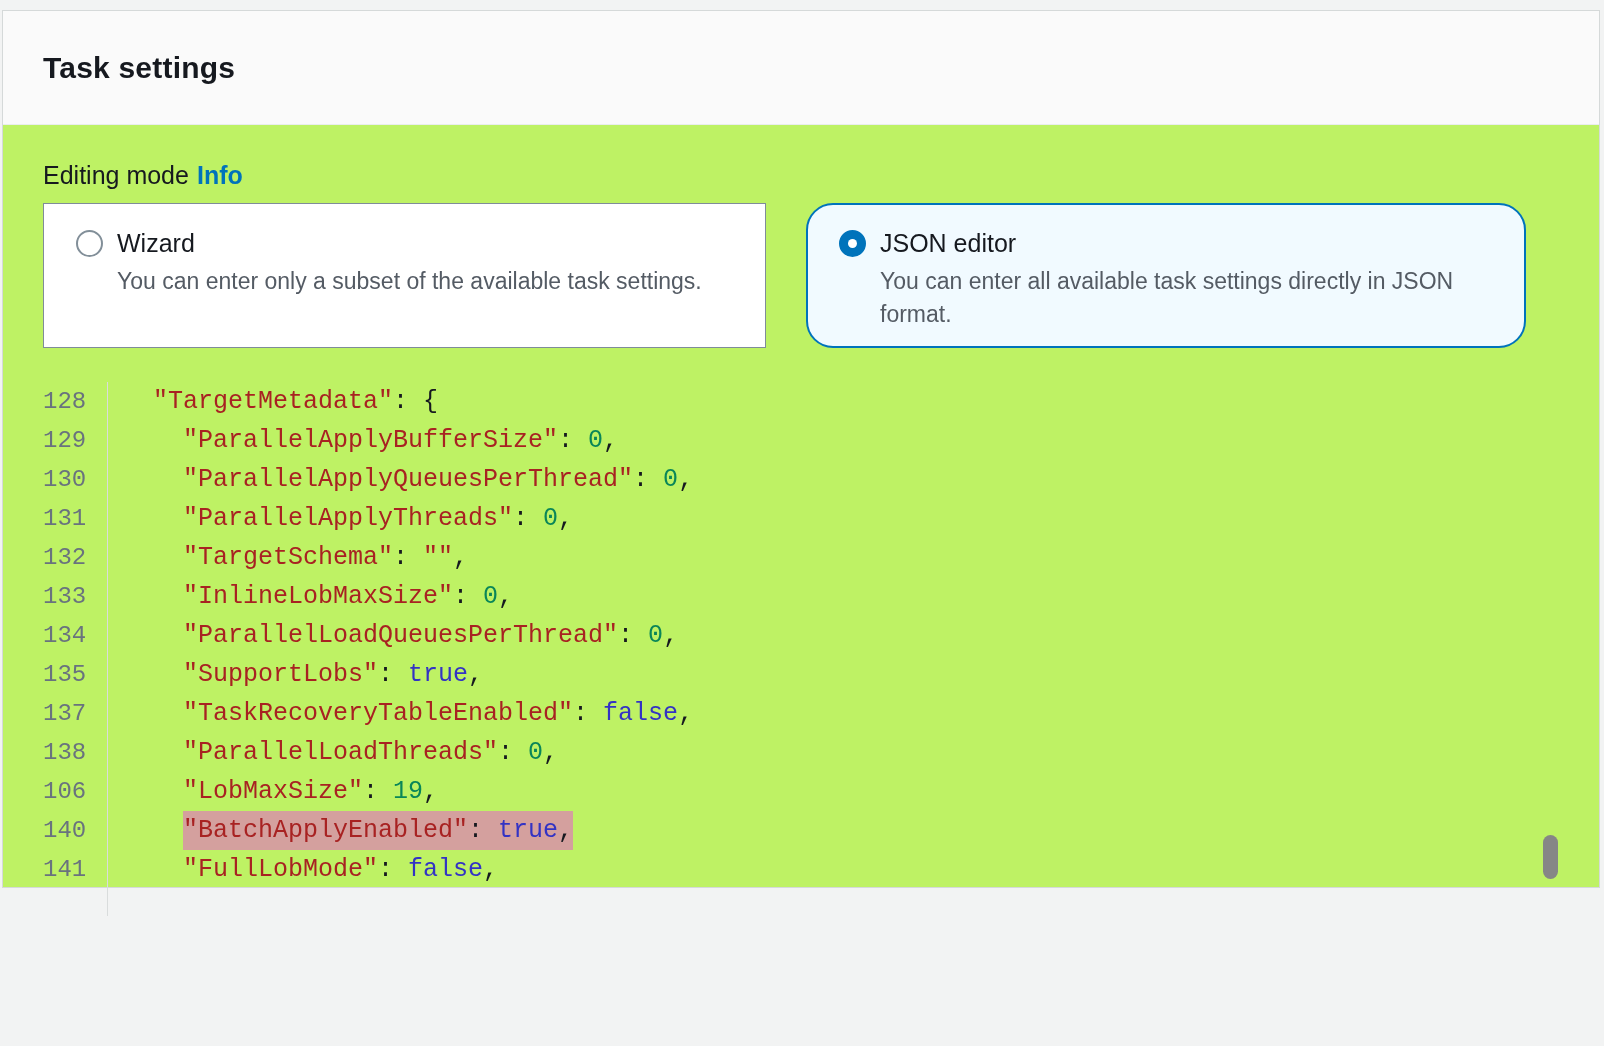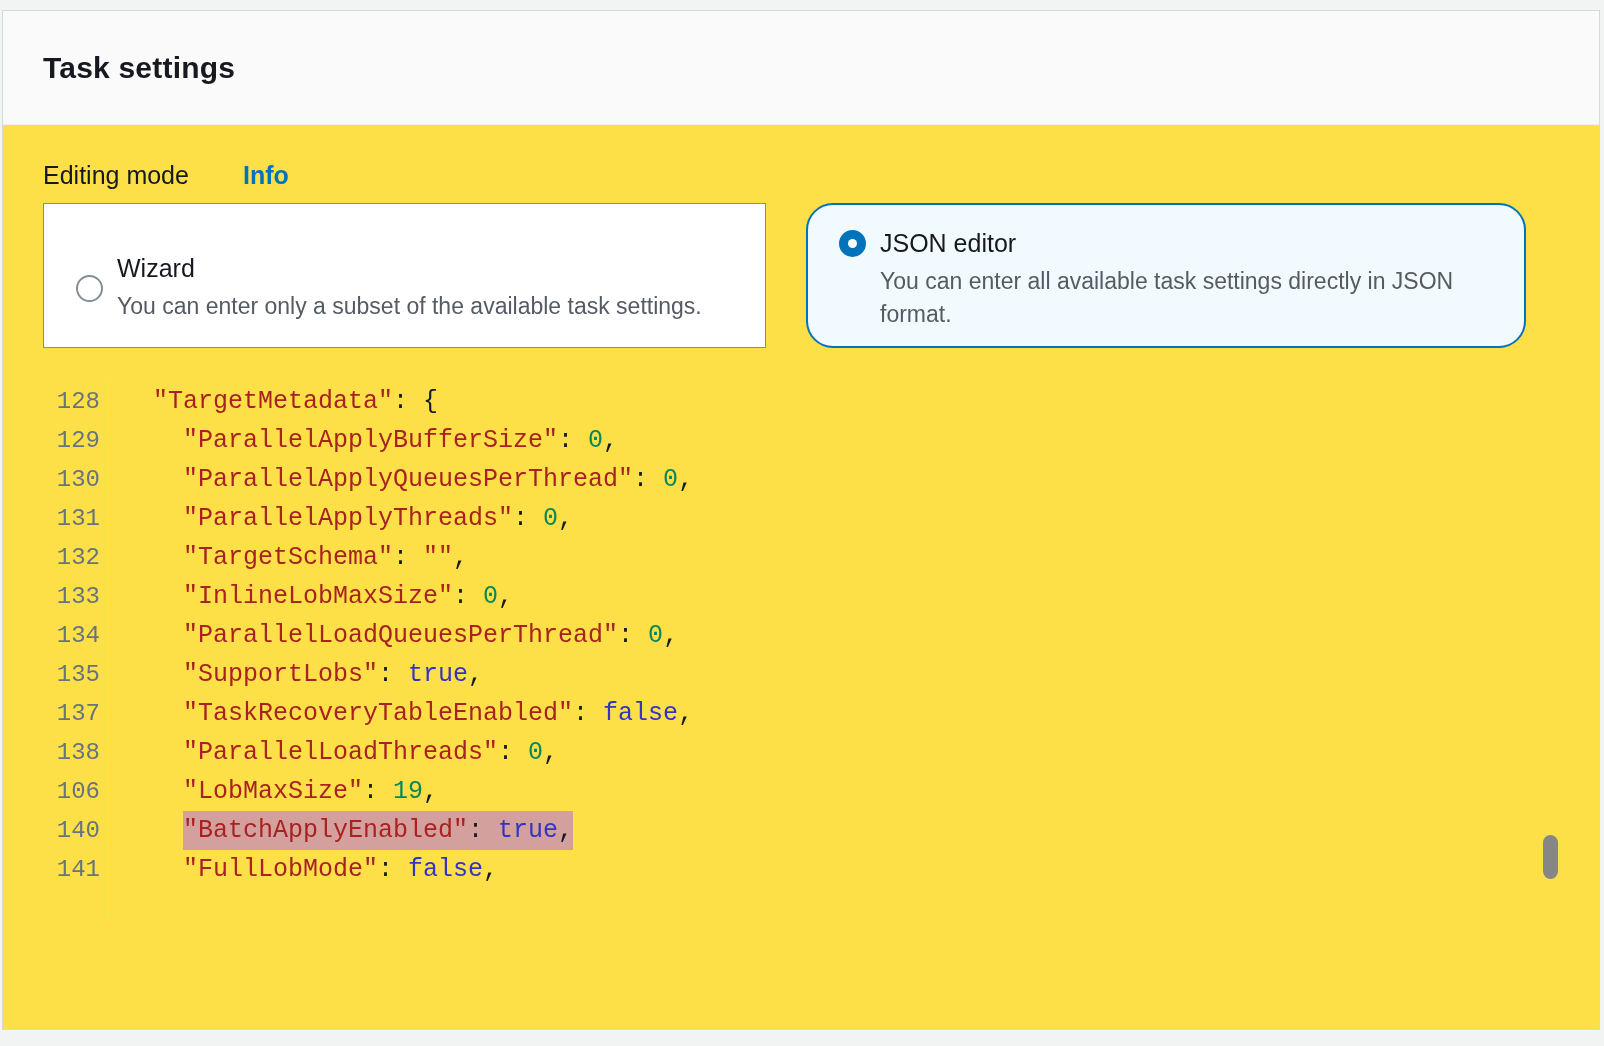--- a/index.html
+++ b/index.html
@@ -4,41 +4,41 @@
 <style>
   * { margin:0; padding:0; box-sizing:border-box; }
   html,body { width:1604px; height:1046px; overflow:hidden; }
   body {
     background:#f2f3f3;
     font-family:"Liberation Sans", sans-serif;
     color:#16191f;
     position:relative;
   }
   .panel {
-    position:absolute; left:2px; top:10px; width:1598px; height:1020px;
-    background:#fde047; border:1px solid #d5d9d9;
+    position:absolute; left:2px; top:10px; width:1598px; height:878px;
+    background:#bef264; border:1px solid #d5d9d9;
   }
   .panel-header {
     height:114px; background:#fafafa; border-bottom:1px solid #eaeded;
     display:flex; align-items:center; padding:0 40px;
   }
   .panel-title { font-size:30px; font-weight:700; color:#16191f; letter-spacing:0.2px; }
   .panel-body { padding:36px 40px 0 40px; }
 
-  .editing-row { display:flex; align-items:baseline;gap:32px; }
+  .editing-row { display:flex; align-items:baseline; }
   .editing-label { font-size:25px; color:#16191f; }
-  .info-link { font-size:25px; font-weight:700; color:#0073bb; margin-left:22px; cursor:pointer; text-decoration:none; }
+  .info-link { font-size:25px; font-weight:700; color:#0073bb; margin-left:8px; cursor:pointer; text-decoration:none; }
 
   .cards { display:flex; gap:40px; margin-top:13px; }
   .card {
     height:145px; background:#ffffff; border:1px solid #7f8c99;
     padding:22px 24px 0 32px; display:flex; align-items:flex-start;
   }
   .card.selected { border:2px solid #0073bb; background:#f1faff; padding:21px 23px 0 31px; }
-  .card-wizard { width:723px;align-items:center; }
+  .card-wizard { width:723px; }
   .card-json { width:720px;border-radius:27px; }
   .radio {
     width:27px; height:27px; border-radius:50%; background:#fff;
     border:2px solid #828f99; margin-top:4px; flex:0 0 auto; position:relative; cursor:pointer;
   }
   .radio.checked { background:#0073bb; border-color:#0073bb; }
   .radio.checked::after {
     content:""; position:absolute; left:50%; top:50%; width:9px; height:9px;
     margin:-4.5px 0 0 -4.5px; border-radius:50%; background:#ffffff;
   }
@@ -47,21 +47,21 @@
   .card-desc { font-size:23px; color:#545b64; line-height:33px; margin-top:4px; }
 
   .code-editor {
     margin-top:34px;
     font-family:"Liberation Mono", monospace;
     font-size:25px; line-height:39px; color:#16191f;
   }
   .code-line { display:flex; height:39px; }
   .code-line.extra { height:27px; }
   .gutter {
-    width:65px; flex:0 0 auto; text-align:right; padding-right:7px;
+    width:65px; flex:0 0 auto; padding-right:7px;
     color:#69737e; border-right:1px solid #d9dcdc;
     font-size:24px;
   }
   .code-text { padding-left:15px; white-space:pre; }
   .tok-str { color:#a82222; }
   .tok-num { color:#098658; }
   .tok-bool { color:#3333c4; }
   .tok-pln { color:#16191f; }
   .hl { background:#d4a09e; display:inline-block; line-height:39px; }
 

